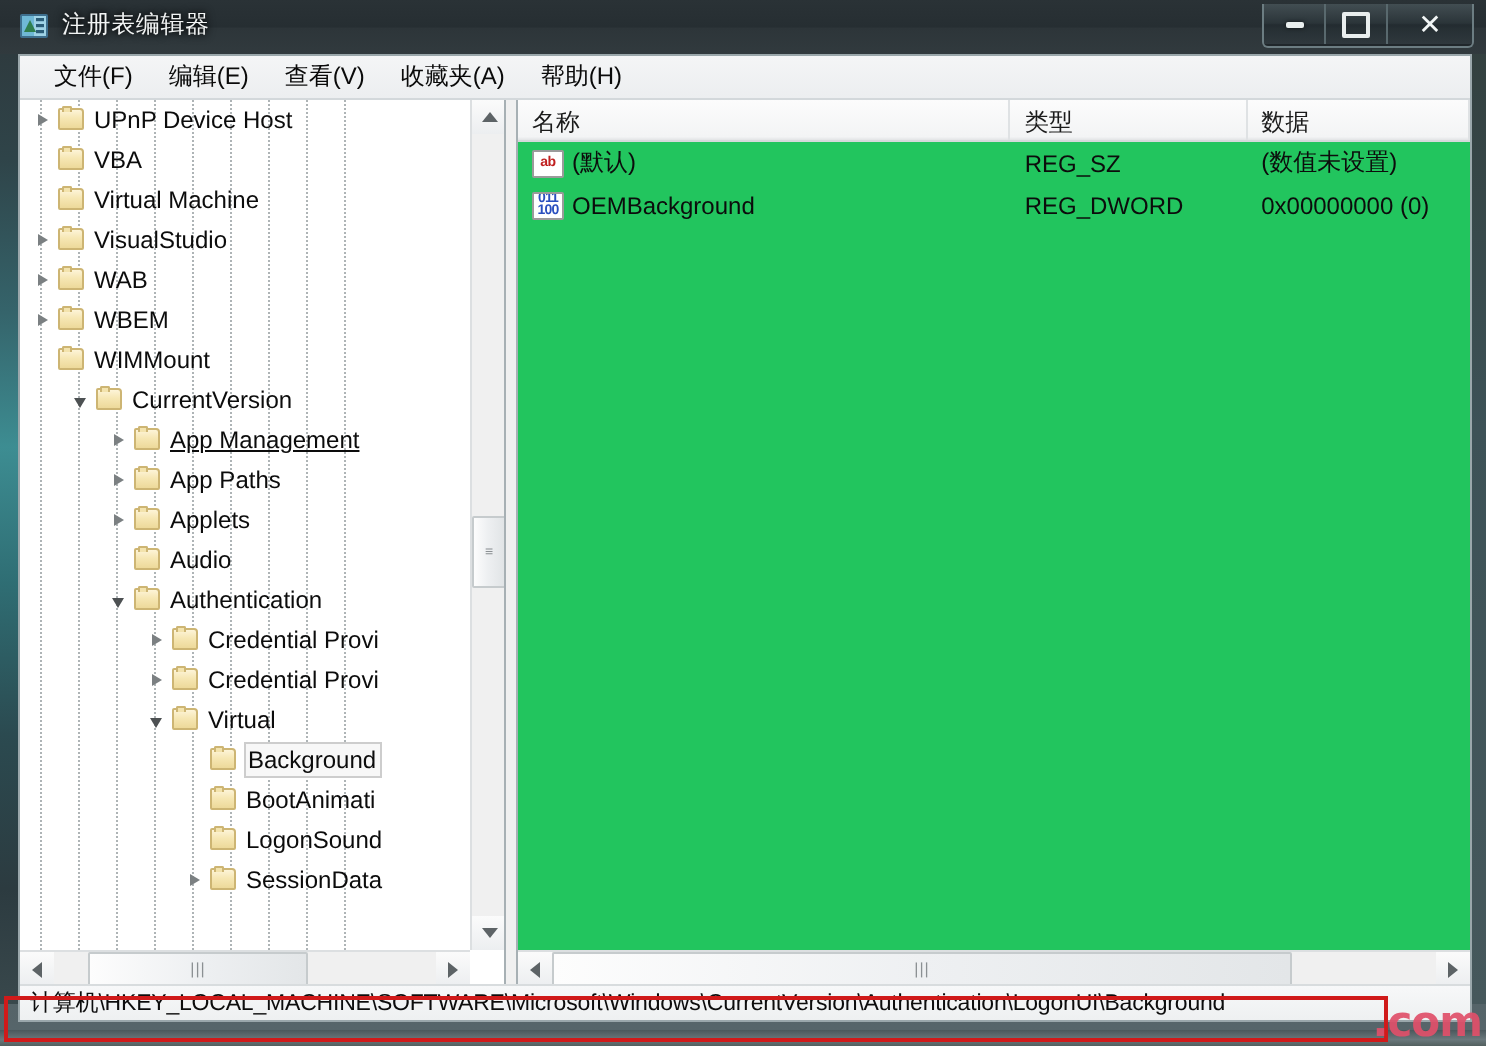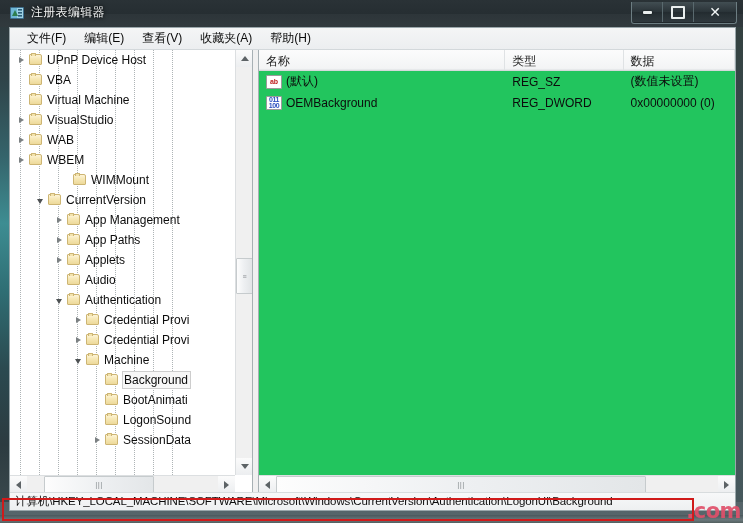--- a/index.html
+++ b/index.html
@@ -503,33 +503,33 @@
                 <span class="folder-ico"></span>
                 <span class="tree-label">WAB</span>
               </div>
               <div class="tree-row" style="padding-left: 4px;">
                 <span class="expander">
                   <span class="tri-closed"></span>
                 </span>
                 <span class="folder-ico"></span>
                 <span class="tree-label">WBEM</span>
               </div>
-              <div class="tree-row" style="padding-left: 4px; justify-content: center;">
+              <div class="tree-row" style="padding-left: 4px;">
                 <span class="expander"></span>
                 <span class="folder-ico"></span>
                 <span class="tree-label">WIMMount</span>
               </div>
               <div class="tree-row" style="padding-left: 23px;">
                 <span class="expander">
                   <span class="tri-open"></span>
                 </span>
                 <span class="folder-ico"></span>
                 <span class="tree-label">CurrentVersion</span>
               </div>
-              <div class="tree-row" style="padding-left: 42px;">
+              <div class="tree-row" style="padding-left: 42px; text-decoration: underline;">
                 <span class="expander">
                   <span class="tri-closed"></span>
                 </span>
                 <span class="folder-ico"></span>
                 <span class="tree-label">App Management</span>
               </div>
               <div class="tree-row" style="padding-left: 42px;">
                 <span class="expander">
                   <span class="tri-closed"></span>
                 </span>
@@ -567,21 +567,21 @@
                   <span class="tri-closed"></span>
                 </span>
                 <span class="folder-ico"></span>
                 <span class="tree-label">Credential Provi</span>
               </div>
               <div class="tree-row" style="padding-left: 61px;">
                 <span class="expander">
                   <span class="tri-open"></span>
                 </span>
                 <span class="folder-ico"></span>
-                <span class="tree-label">Machine</span>
+                <span class="tree-label">Virtual</span>
               </div>
               <div class="tree-row selected" style="padding-left: 80px;">
                 <span class="expander"></span>
                 <span class="folder-ico"></span>
                 <span class="tree-label">Background</span>
               </div>
               <div class="tree-row" style="padding-left: 80px;">
                 <span class="expander"></span>
                 <span class="folder-ico"></span>
                 <span class="tree-label">BootAnimati</span>

